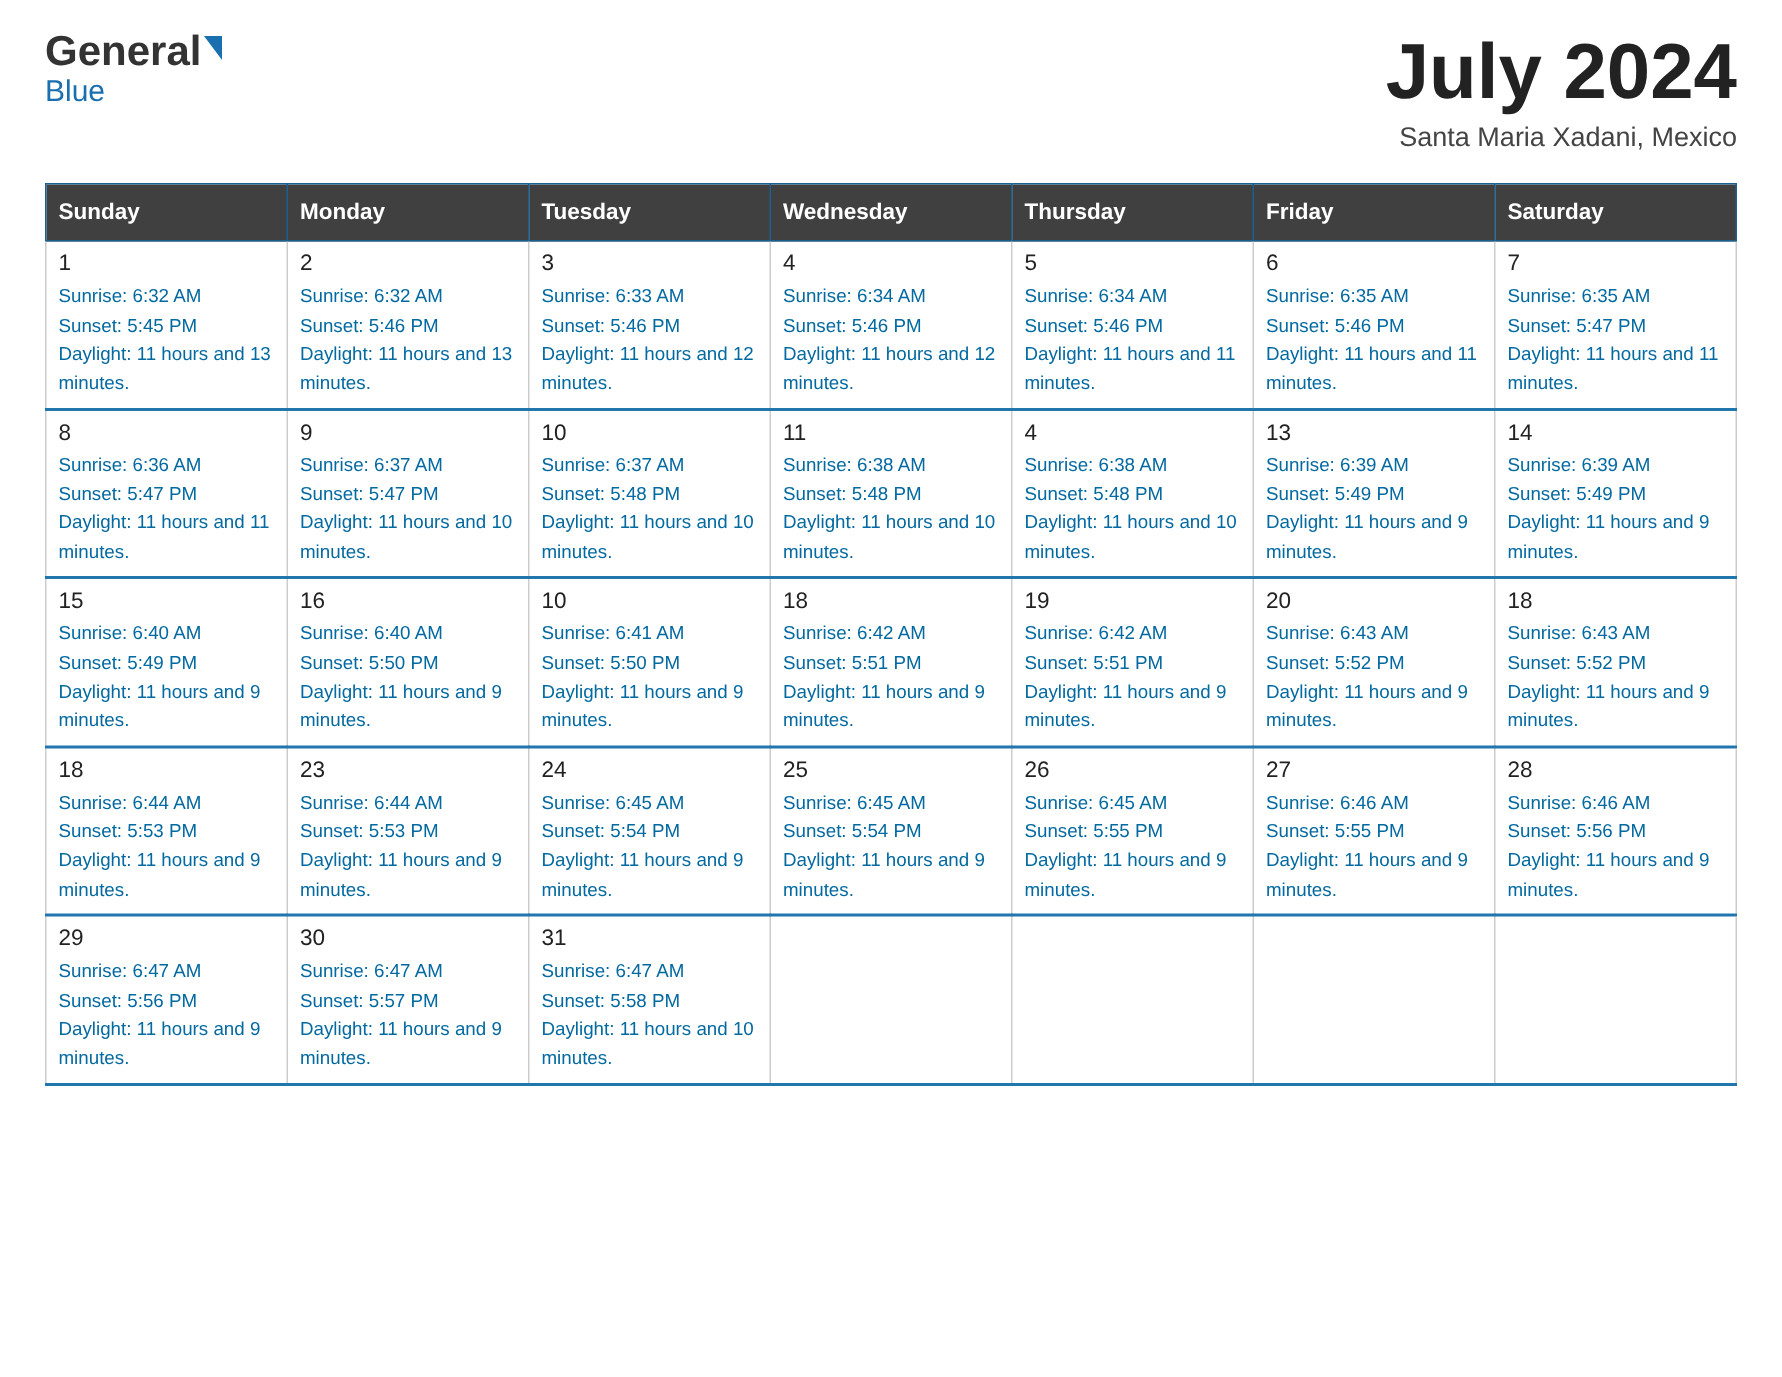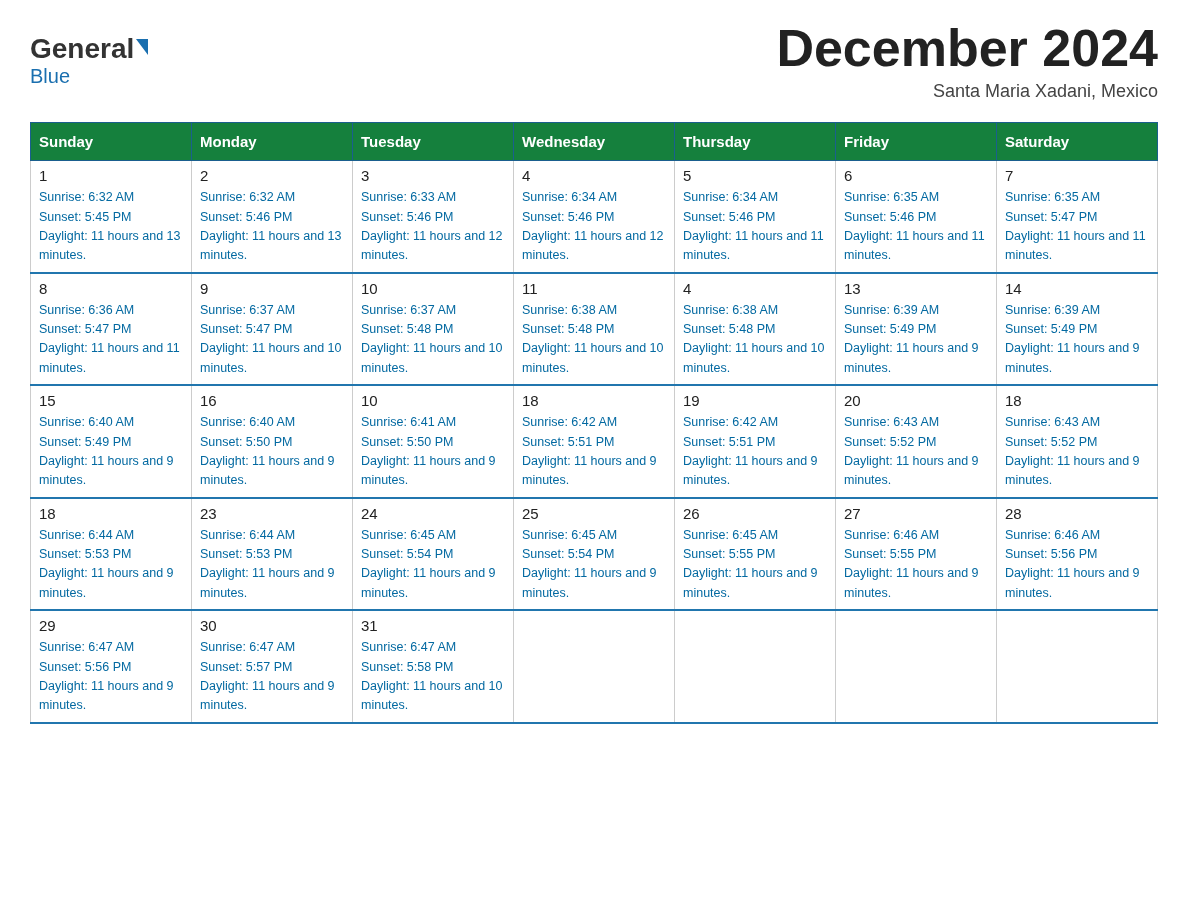--- a/index.html
+++ b/index.html
@@ -6,21 +6,21 @@
     body {
       font-family: Arial, sans-serif;
       background: #fff;
       padding: 20px 30px;
       width: 1188px;
       min-height: 918px;
     }
     .header {
       display: flex;
       justify-content: space-between;
-      align-items: center;
+      align-items: flex-start;
       margin-bottom: 20px;
     }
     .logo {
       display: flex;
       flex-direction: column;
       align-items: flex-start;
     }
     .logo-text {
       font-size: 28px;
       font-weight: bold;
@@ -46,21 +46,21 @@
       font-size: 18px;
       color: #444;
       margin-top: 4px;
     }
     table {
       width: 100%;
       border-collapse: collapse;
       table-layout: fixed;
     }
     thead tr th {
-      background-color: #15803d;
+      background-color: #404040;
       color: #fff;
       font-size: 15px;
       font-weight: bold;
       padding: 10px 8px;
       text-align: left;
       border: 1px solid #1a5f8e;
     }
     tbody tr td {
       vertical-align: top;
       border: 1px solid #ccc;
@@ -91,21 +91,21 @@
 <body>
 
 <div class="header">
   <div class="logo">
     <div class="logo-text">
       General<span style="display:inline-block;width:0;height:0;border-left:12px solid transparent;border-top:16px solid #1a6faf;margin-left:2px;vertical-align:top;margin-top:4px;"></span>
     </div>
     <div class="logo-line2">Blue</div>
   </div>
   <div class="title-block">
-    <div class="calendar-title">December 2024</div>
+    <div class="calendar-title">July 2024</div>
     <div class="subtitle">Santa Maria Xadani, Mexico</div>
   </div>
 </div>
 
 <table>
   <thead>
     <tr>
       <th>Sunday</th>
       <th>Monday</th>
       <th>Tuesday</th>

